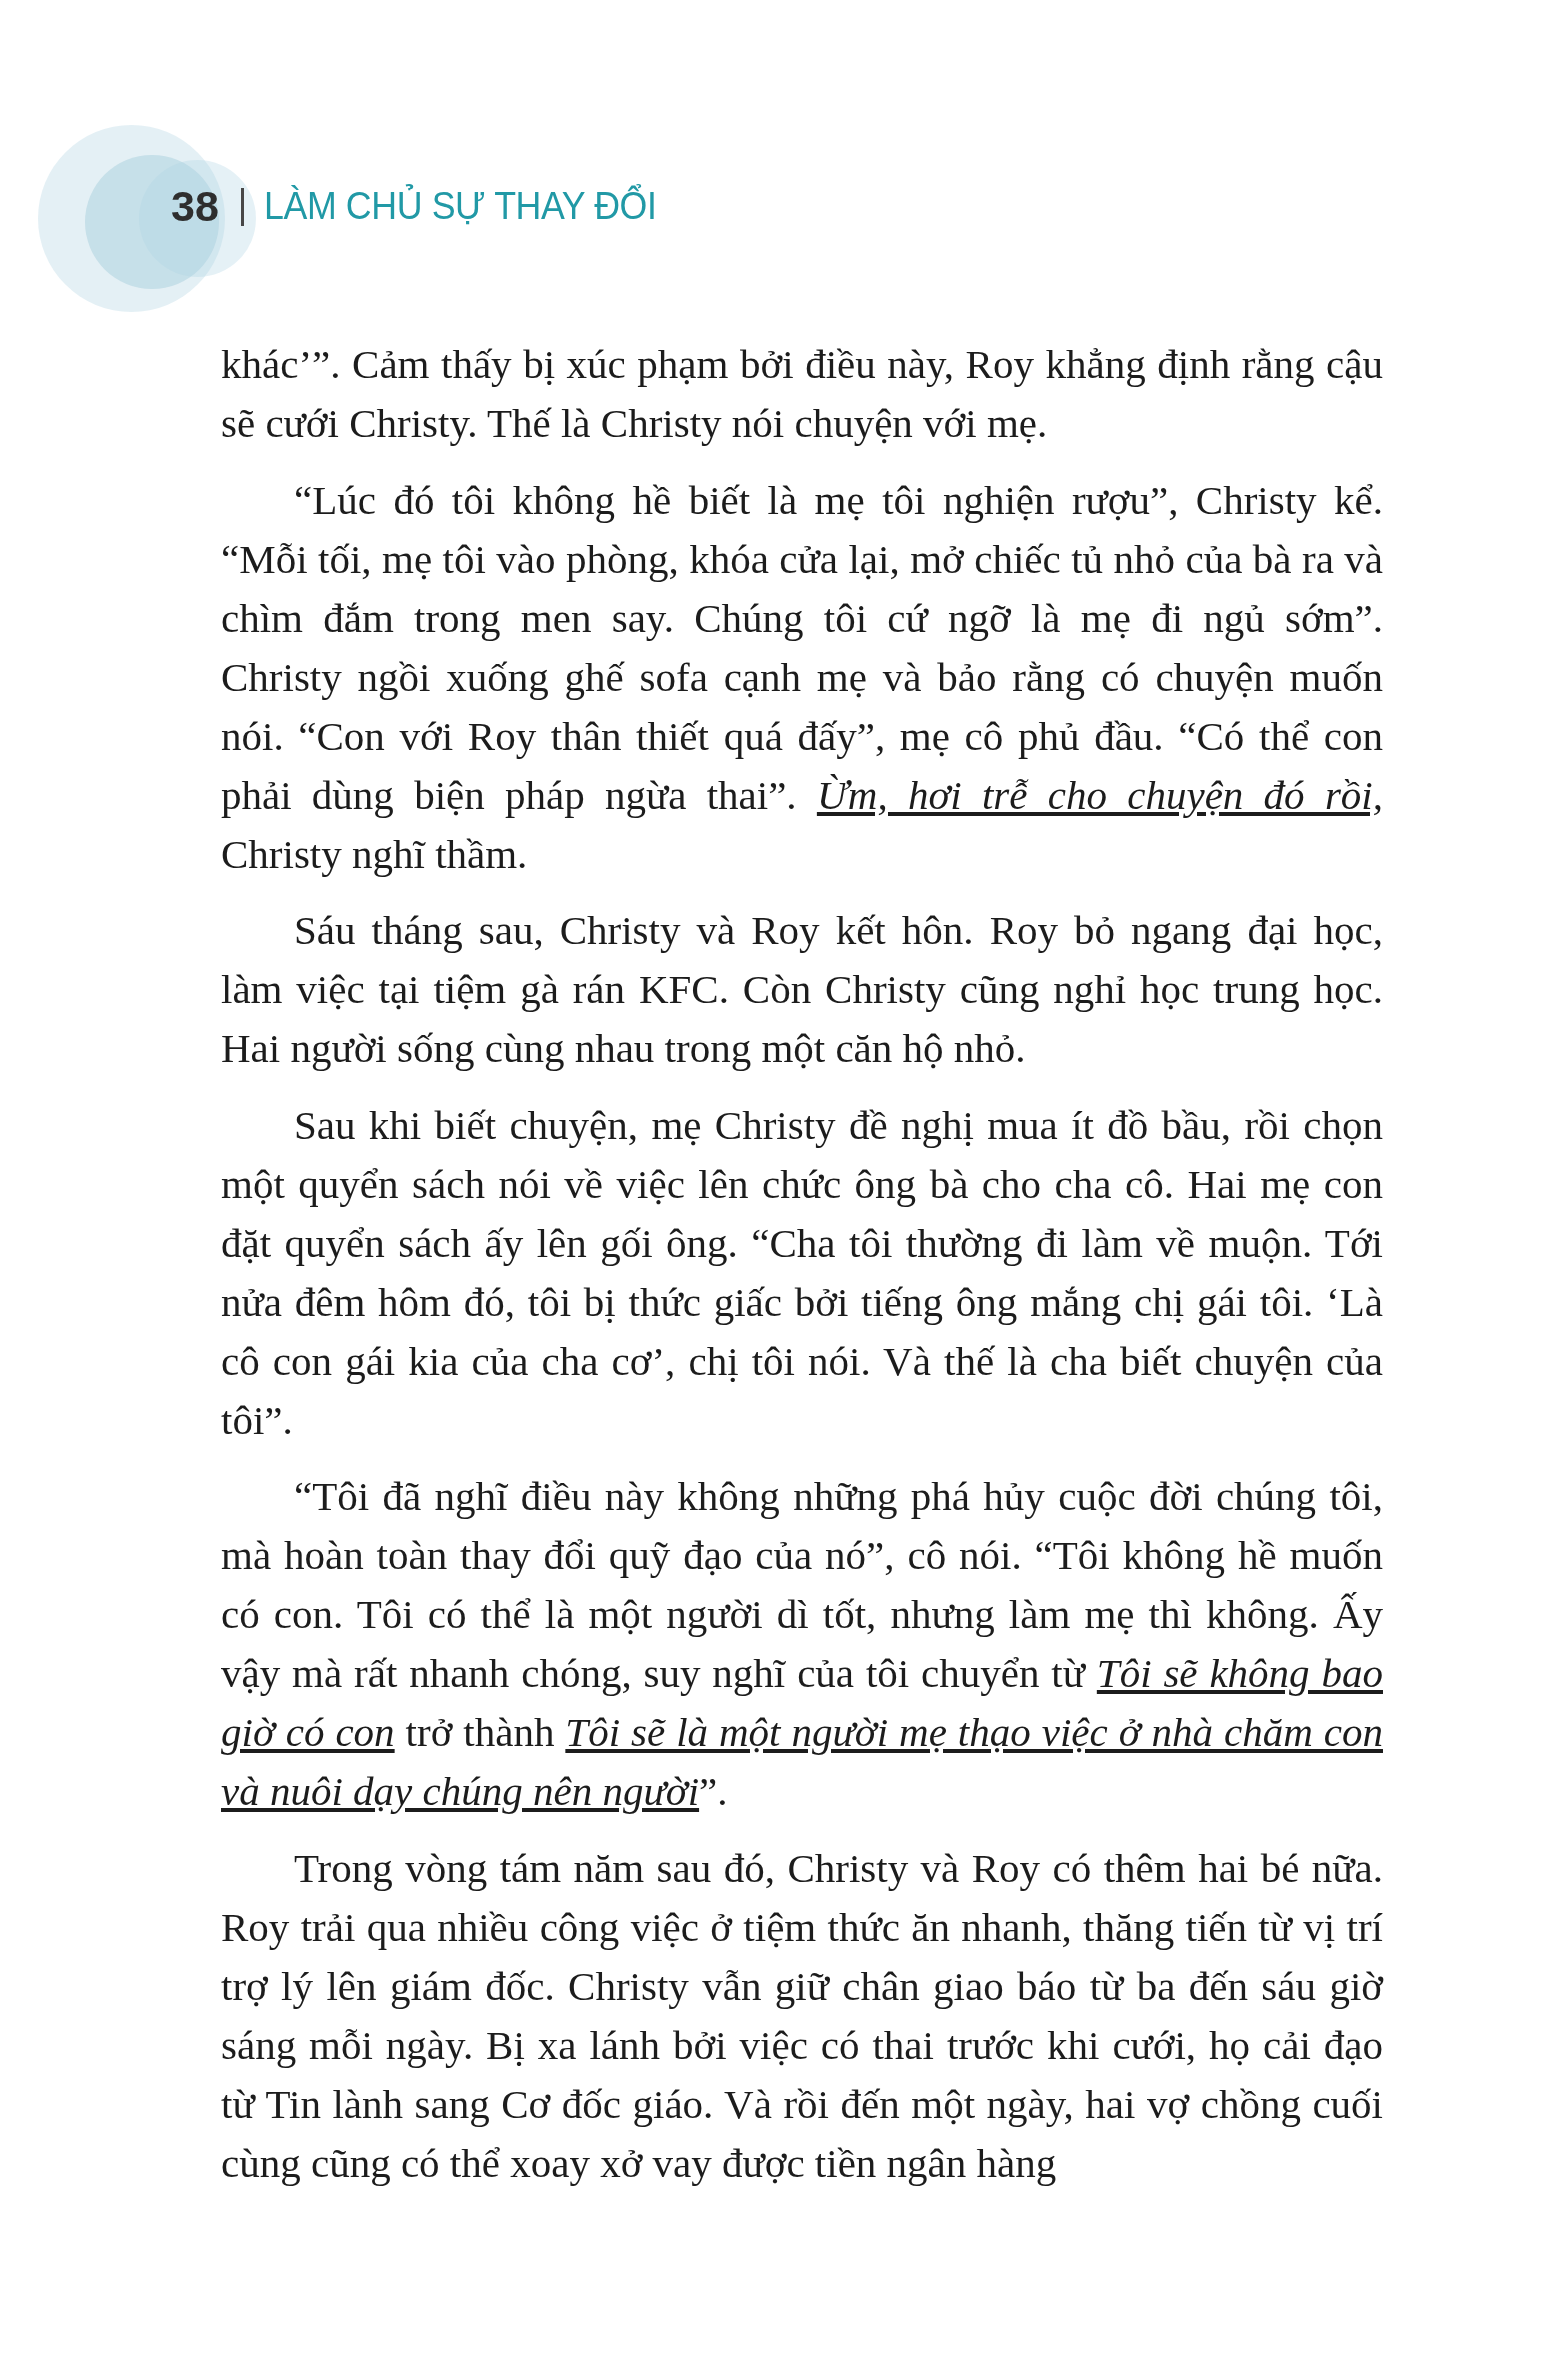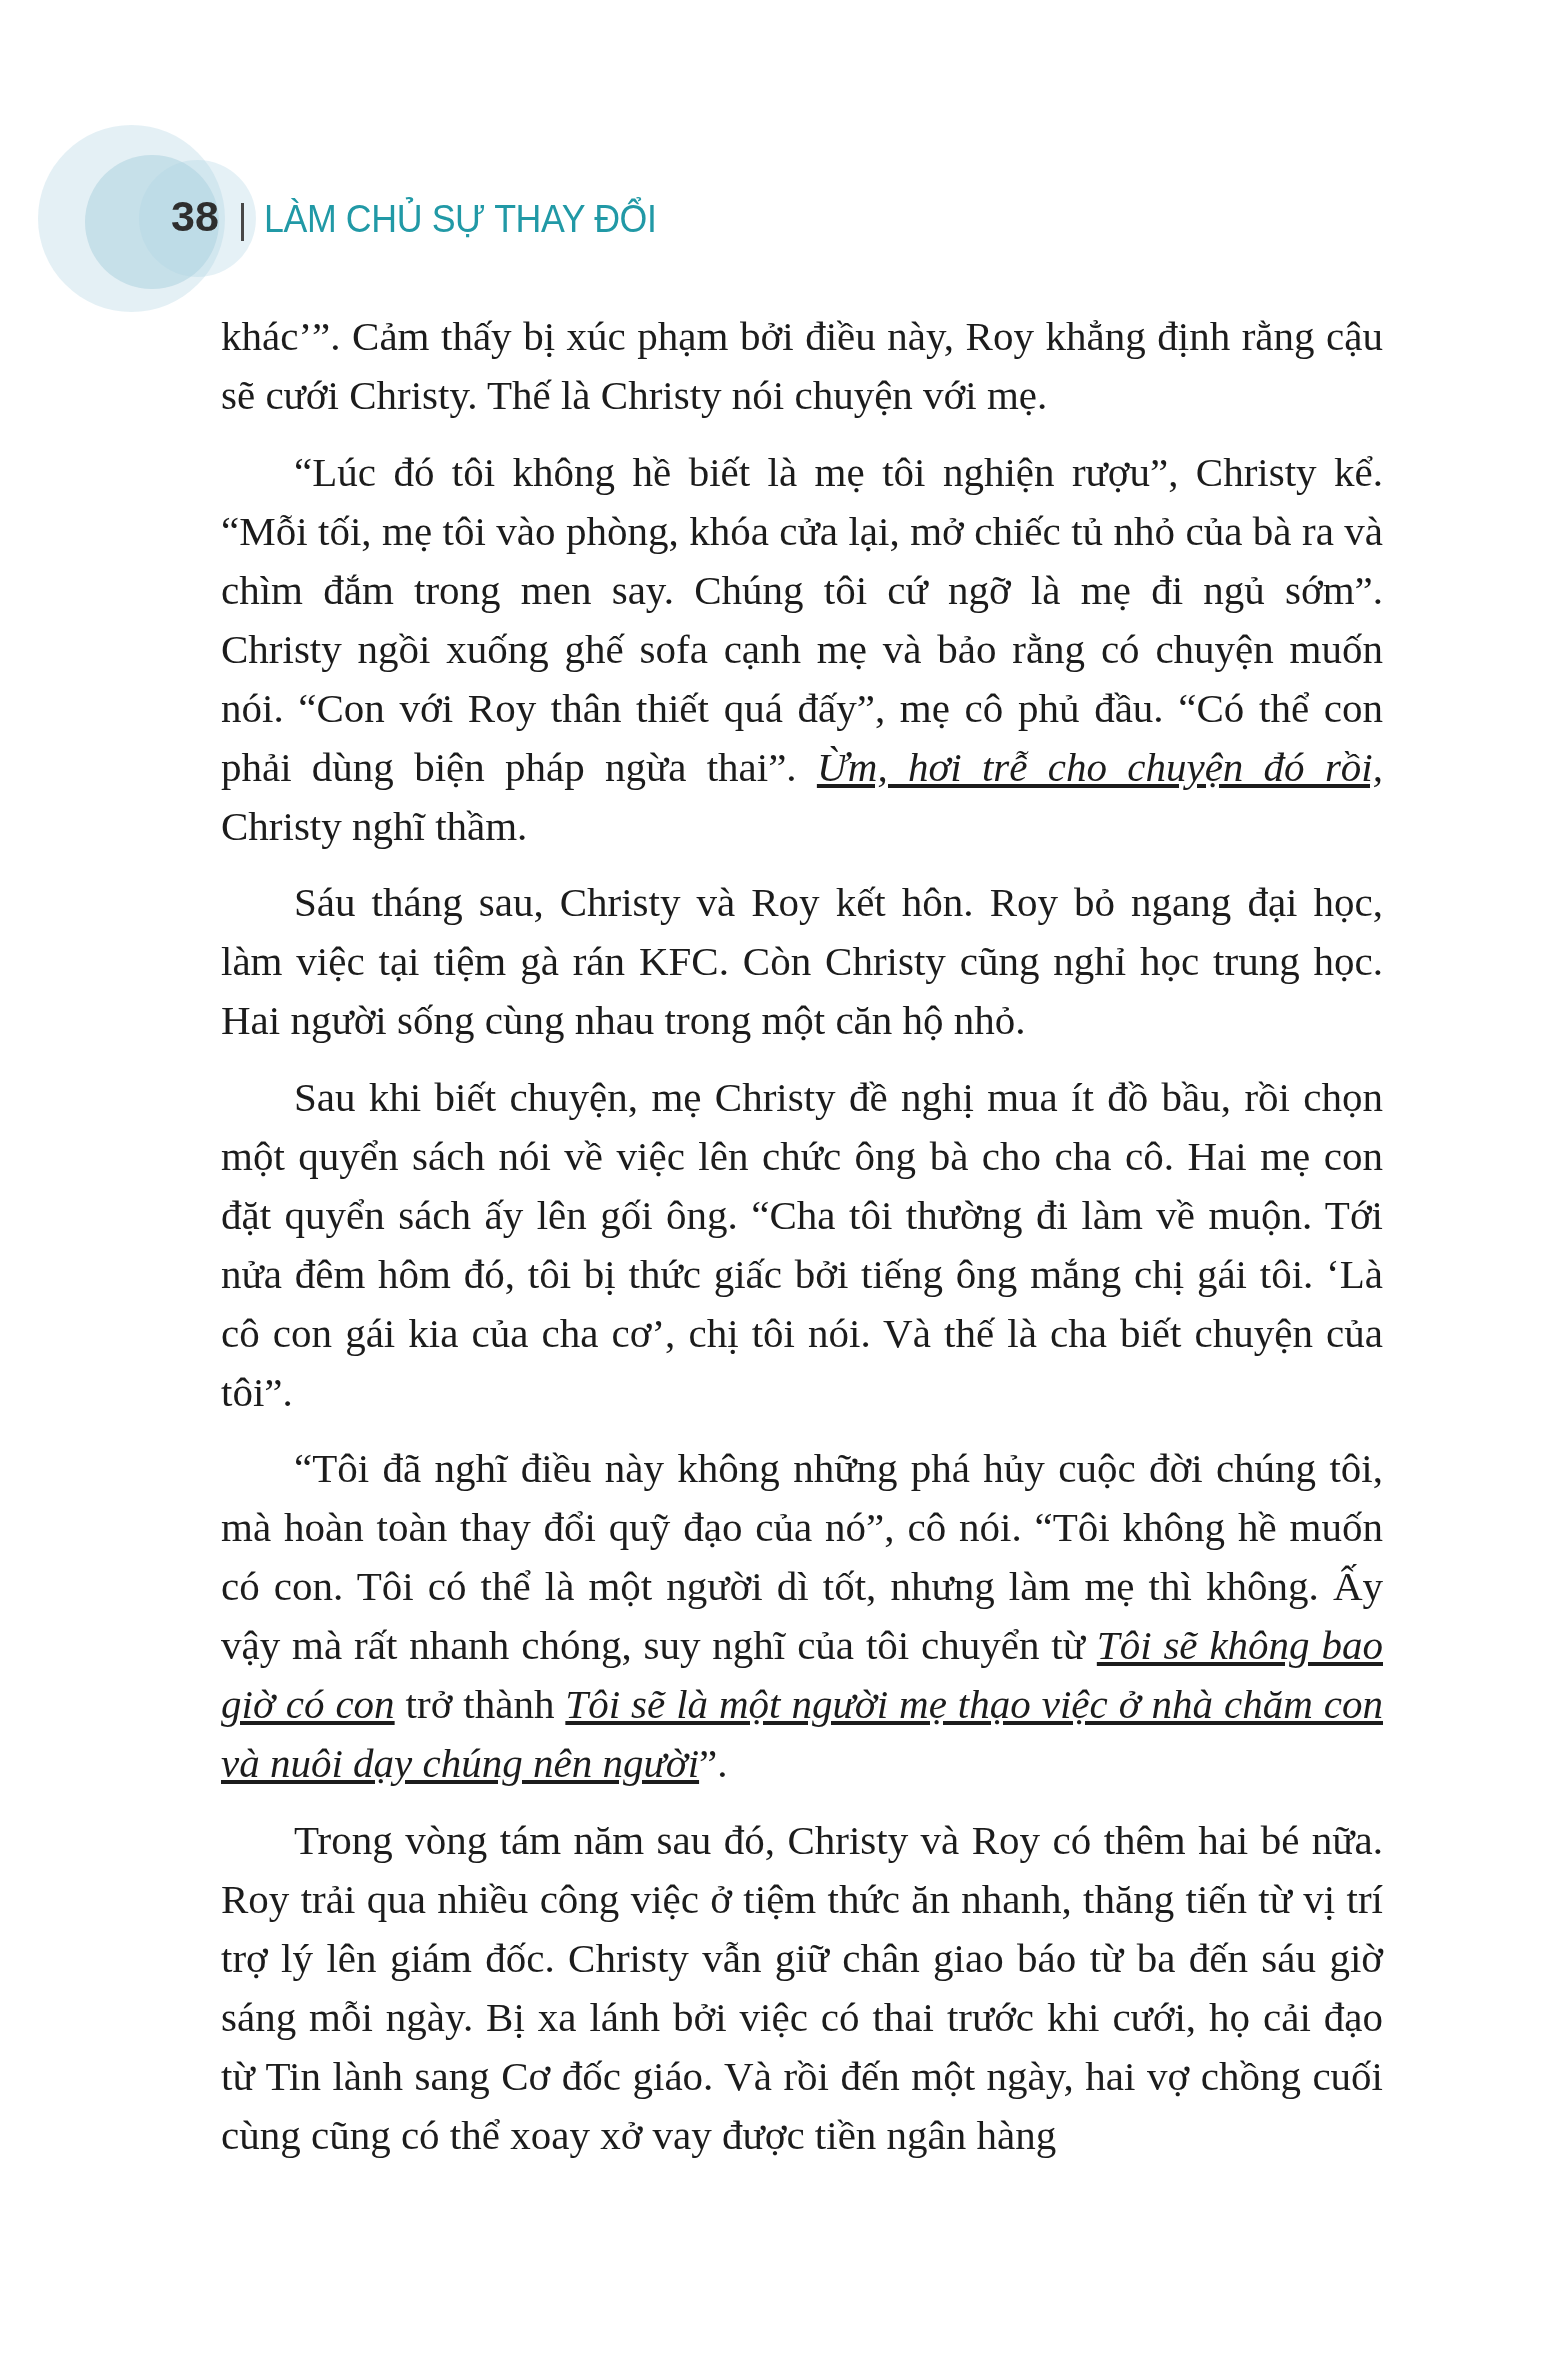--- a/index.html
+++ b/index.html
@@ -19,24 +19,24 @@
   .deco-circles { position: absolute; inset: 0; z-index: 0; pointer-events: none; }
   .circle { position: absolute; border-radius: 50%; }
   .c1 { left: 38px;  top: 125px; width: 187px; height: 187px; background: rgba(164, 205, 222, 0.30); }
   .c2 { left: 85px; top: 155px; width: 134px; height: 134px; background: rgba(150, 198, 214, 0.38); }
   .c3 { left: 139px; top: 160px; width: 117px; height: 117px; background: rgba(173, 212, 226, 0.32); }
 
   
   .page-header {
     position: absolute;
     left: 171px;
-    top: 192px;
+    top: 182px;
     z-index: 1;
     display: flex;
-    align-items: flex-end;
+    align-items: center;
     font-family: "Liberation Sans", sans-serif;
     white-space: nowrap;
   }
   .page-number {
     font-size: 43px;
     font-weight: 700;
     color: #2e2e2e;
     letter-spacing: 0px;
   }
   .separator {
@@ -64,21 +64,21 @@
     z-index: 1;
     font-size: 41px;
     line-height: 59px;
     color: #1c1c1c;
     text-align: justify;
   }
   .text-block p {
     margin: 0 0 17.5px 0;
     text-indent: 73px;
   }
-  .text-block p.no-indent { text-indent: 0; }
+  .text-block p.no-indent { text-indent: 0; margin-top: 28px; }
   .text-block .em { font-style: italic; text-decoration: underline; }
 </style>
 </head>
 <body>
 
 <div class="page">
 
   <div class="deco-circles">
     <span class="circle c1"></span>
     <span class="circle c2"></span>

